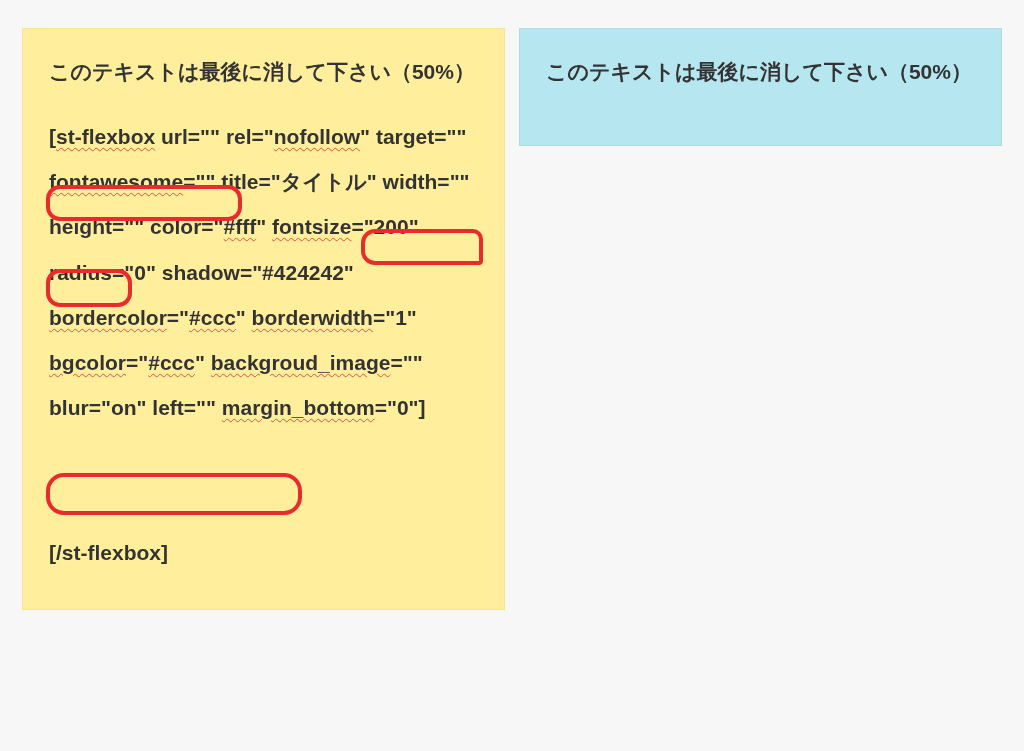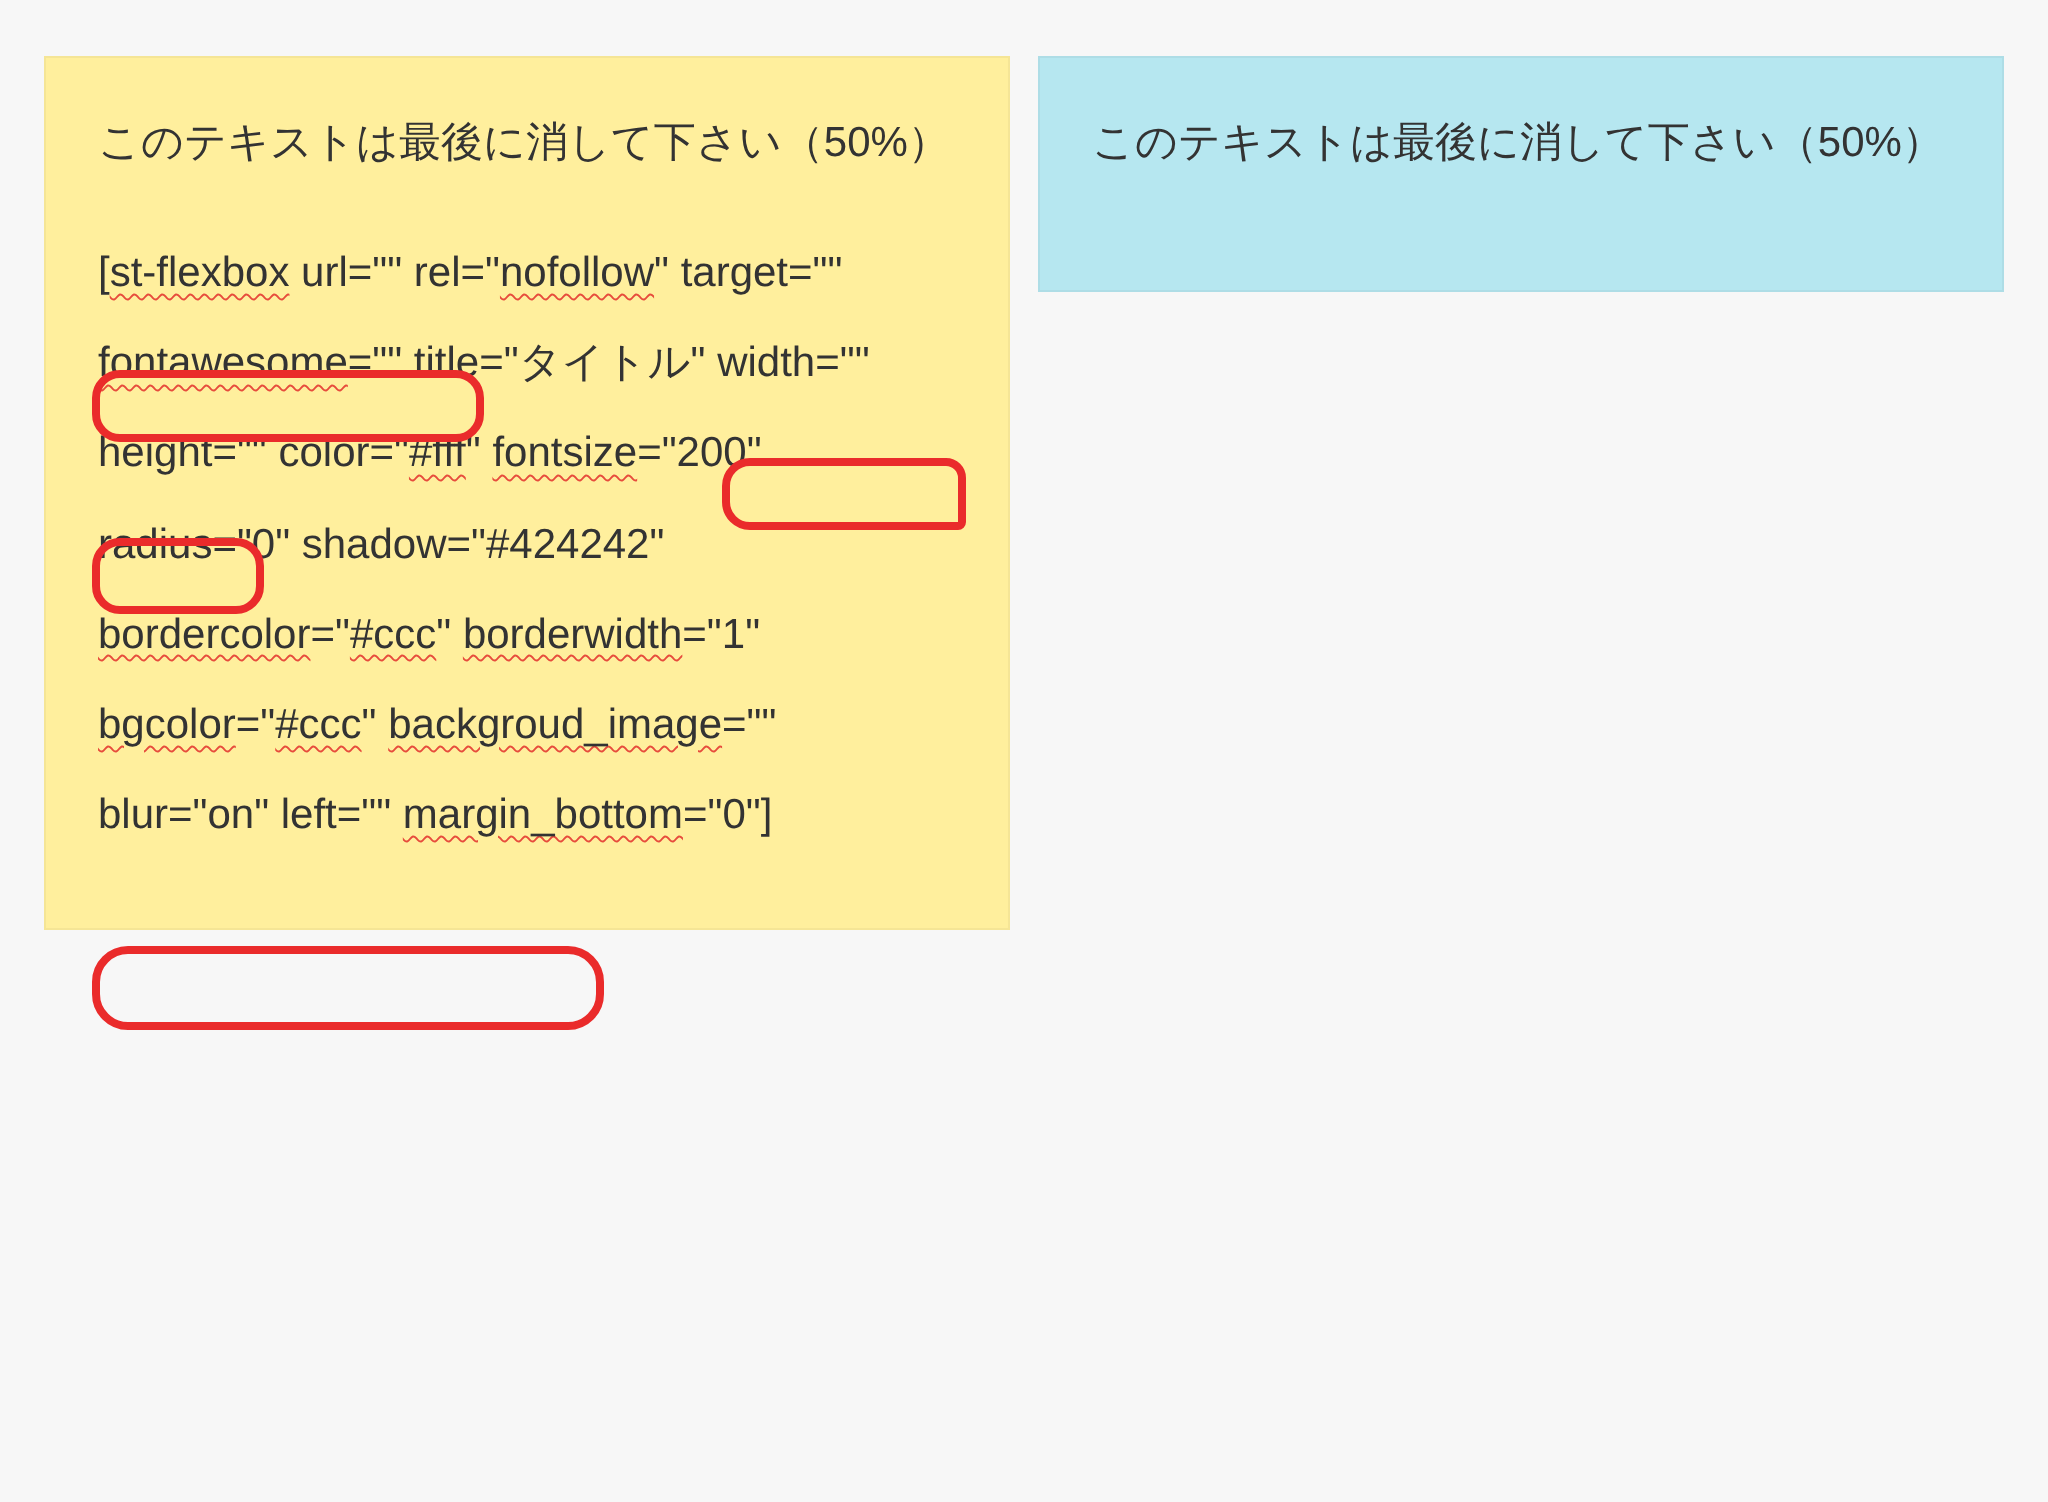--- a/index.html
+++ b/index.html
@@ -11,20 +11,21 @@
     font-family: "Hiragino Sans", "Meiryo", "Yu Gothic", sans-serif;
     overflow: hidden;
   }
   .page {
     position: relative;
     padding: 28px 22px 0 22px;
   }
   .columns {
     display: flex;
     gap: 14px;
+    font-weight: bold;
   }
   .col-box {
     padding: 20px 26px 34px 26px;
     font-size: 21px;
     line-height: 2.15;
     color: #333333;
     border: 1px solid rgba(0,0,0,0.04);
   }
   .col-left {
     width: 432px;
@@ -75,20 +76,21 @@
   <div class="columns">
 
     <div class="col-box col-left">
 
       <div class="header-text">このテキストは最後に消して下さい（50%）</div>
 
       <div class="code-body">
         [<span class="sq">st-flexbox</span><span> url="" </span><span>rel="</span><span class="sq">nofollow</span><span>" target="" </span><span class="sq">fontawesome</span><span>="" </span><span>title="タイトル" </span><span>width="" height="" color="</span><span class="sq">#fff</span><span>" </span><span class="sq">fontsize</span><span>="200" radius="0" shadow="#424242" </span><span class="sq">bordercolor</span><span>="</span><span class="sq">#ccc</span><span>" </span><span class="sq">borderwidth</span><span>="1" </span><span class="sq">bgcolor</span><span>="</span><span class="sq">#ccc</span><span>" </span><span class="sq">backgroud_image</span><span>="" </span><span>blur="on" left="" </span><span class="sq">margin_bottom</span><span>="0"]</span>
       </div>
 
+      <div class="closing">[/st-flexbox]</div>
 
       <div class="ring ring1"></div>
       <div class="ring ring2"></div>
       <div class="ring ring3"></div>
       <div class="ring ring4"></div>
     </div>
 
     <div class="col-box col-right">
       <div class="header-text">このテキストは最後に消して下さい（50%）</div>
     </div>

